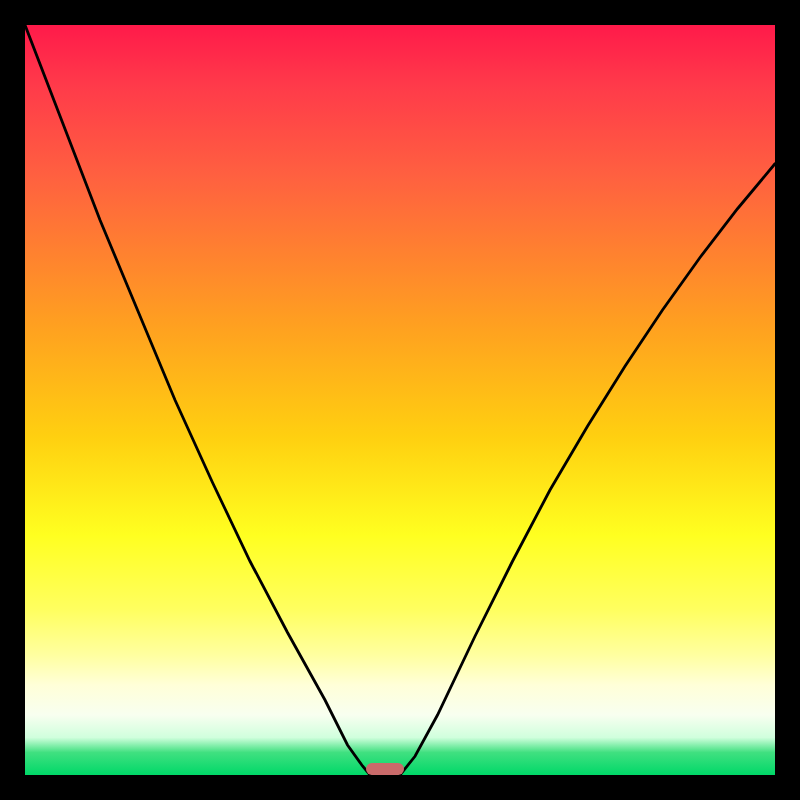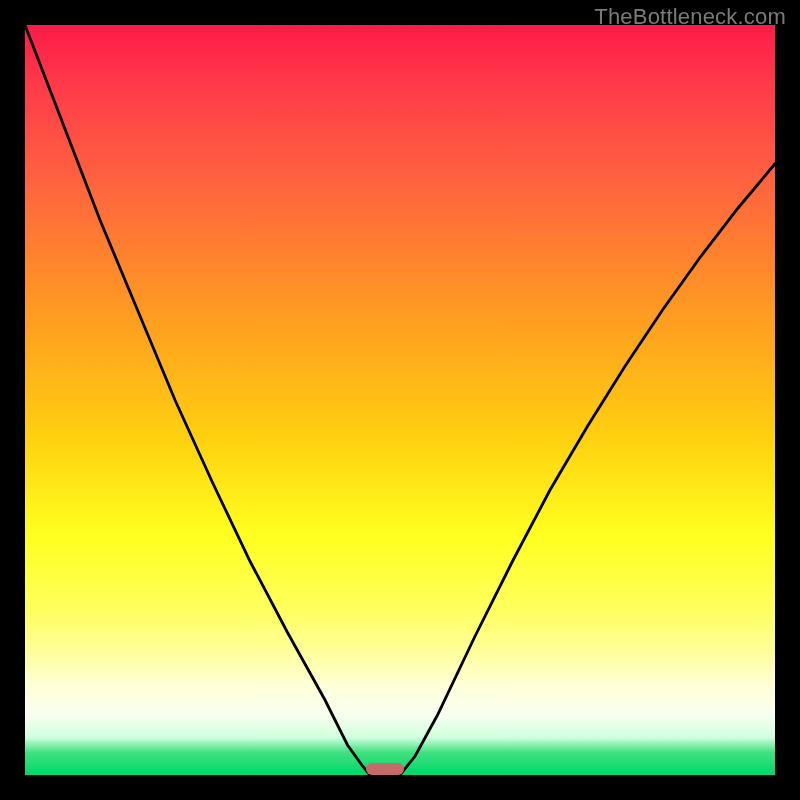--- a/index.html
+++ b/index.html
@@ -51,21 +51,20 @@
     font-family: Arial, Helvetica, sans-serif;
     font-size: 22px;
     color: #7a7a7a;
     letter-spacing: 0.2px;
   }
 </style>
 </head>
 <body>
 
 <div class="frame">
-  <div class="watermark">TheBottleneck.com</div>
   <div class="plot-area">
     <svg class="curve-svg" viewBox="0 0 750 750" preserveAspectRatio="none">
       <path id="left-path" fill="none" stroke="#000" stroke-width="2.8" stroke-linecap="round" d="M0.00 0.00 L37.50 97.50 L75.00 195.00 L112.50 285.00 L150.00 375.00 L187.50 457.50 L225.00 536.25 L262.50 607.50 L300.00 675.00 L322.50 720.00 L337.50 741.00 L345.00 750.00"></path>
       <path id="right-path" fill="none" stroke="#000" stroke-width="2.8" stroke-linecap="round" d="M375.00 750.00 L390.00 731.25 L412.50 690.00 L450.00 611.25 L487.50 536.25 L525.00 465.00 L562.50 401.25 L600.00 341.25 L637.50 285.00 L675.00 232.50 L712.50 183.75 L750.00 138.75"></path>
     </svg>
     <div id="marker" class="marker" style="left: 341.25px; width: 37.5px; height: 12px; bottom: 0px; background: rgb(201, 106, 106);"></div>
   </div>
 </div>
 
 </body></html>

